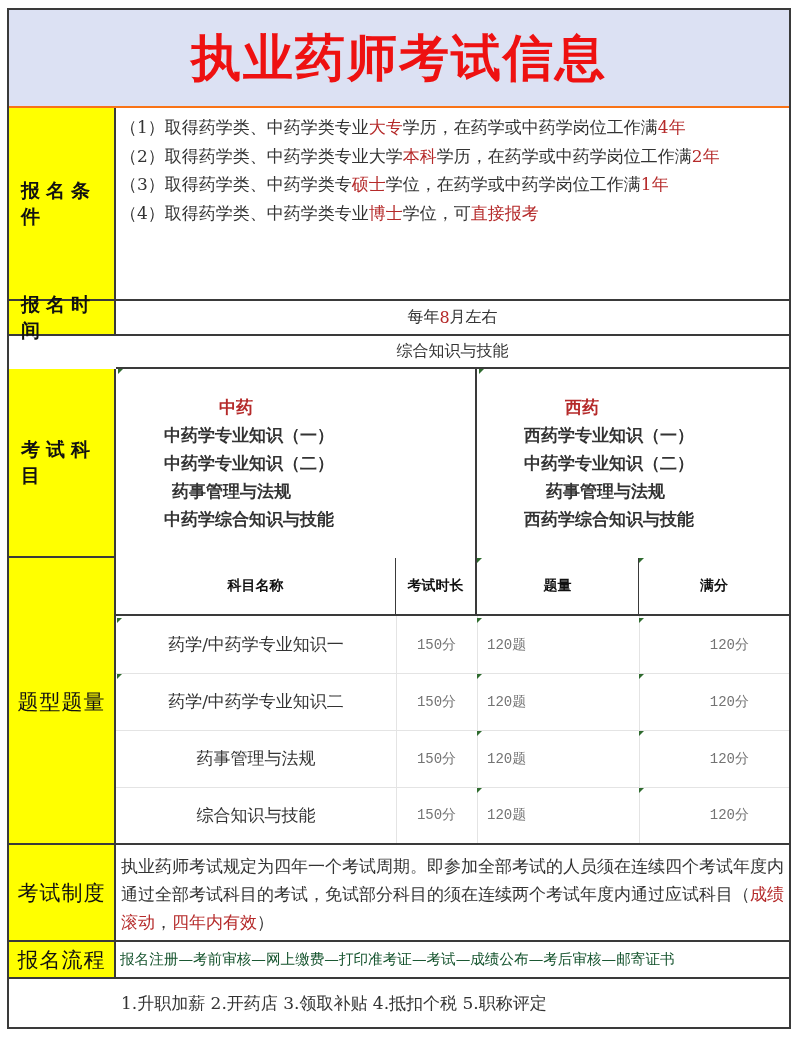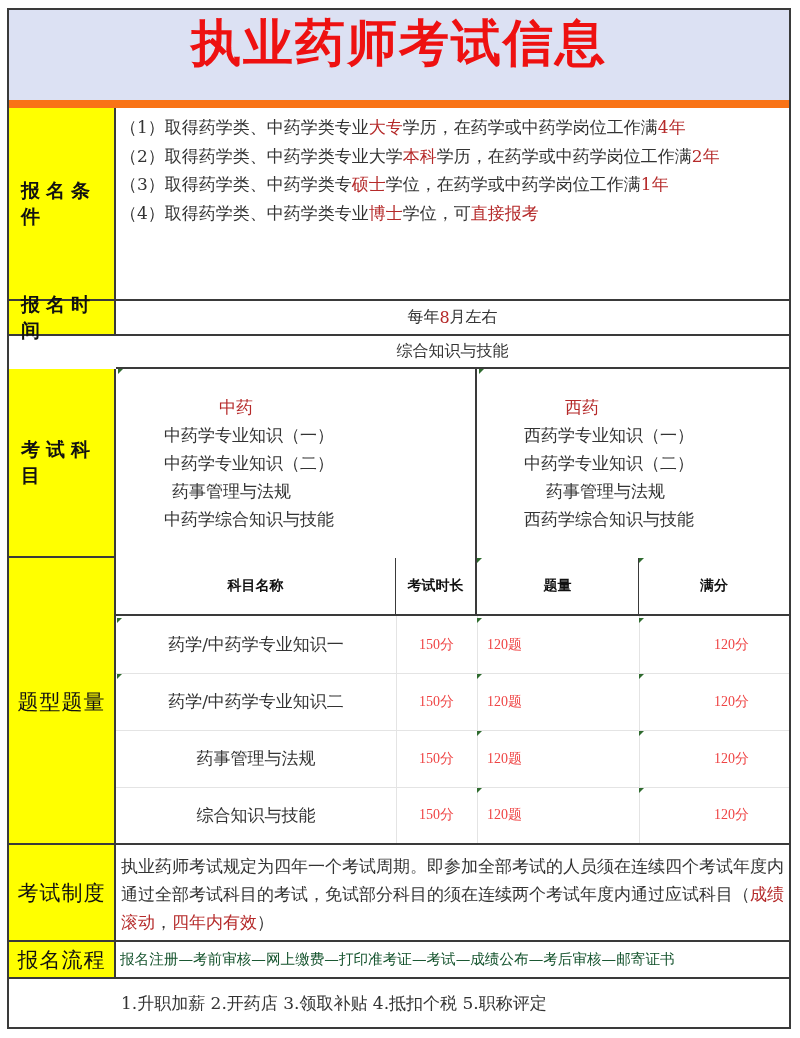--- a/index.html
+++ b/index.html
@@ -2,38 +2,38 @@
 <html><head>
 <meta charset="utf-8">
 <style>
   html, body { margin: 0; padding: 0; background: #ffffff; }
   body { width: 800px; height: 1038px; position: relative; overflow: hidden;
          font-family: "DejaVu Serif", "Liberation Serif", serif; color: #222; }
   .frame { position: absolute; left: 7px; top: 8px; width: 784px; height: 1021px;
            border: 2px solid #3a3a3a; box-sizing: border-box; background: #fff; }
   .abs { position: absolute; box-sizing: border-box; }
   .title-band { left: 0; top: 0; width: 780px; height: 98px; background: #dce1f3;
-                border-bottom: 8px solid #f97316; display: flex; align-items: flex-start; justify-content: center; }
+                border-bottom: 2px solid #f97316; display: flex; align-items: center; justify-content: center; }
   .title { font-family: "DejaVu Sans", "Liberation Sans", sans-serif; font-weight: bold;
            font-size: 50px; color: #ee1111; letter-spacing: 2px; }
   .label { left: 0; width: 107px; background: #ffff00; border-right: 2px solid #3a3a3a;
            border-bottom: 2px solid #3a3a3a; display: flex; align-items: center; justify-content: center;
            font-size: 19px; font-weight: bold; color: #111; }
   .label.spaced { letter-spacing: 6px; padding-left: 12px; }
   .label.plain { font-weight: normal; font-family: "DejaVu Sans", "Liberation Sans", sans-serif; font-size: 21px; letter-spacing: 1px; }
   .cell { border-bottom: 2px solid #3a3a3a; background: #fff; }
   .red { color: #b52a2a; }
   .cond { left: 107px; top: 98px; width: 673px; height: 193px; padding: 5px 0 0 4px;
           font-size: 17px; line-height: 28.5px; color: #333; }
   .center-text { display: flex; align-items: center; justify-content: center; font-size: 16px; color: #333; }
-  .subj-col { top: 359px; height: 192px; font-size: 17px; line-height: 28px; color: #333; }
+  .subj-col { top: 359px; height: 192px; font-size: 17px; line-height: 28px; color: #333; font-weight: bold; }
   .subj-col .head { color: #b52a2a; }
   .tbl-h { font-family: "DejaVu Sans", "Liberation Sans", sans-serif; font-weight: bold; font-size: 14px;
            display: flex; align-items: center; justify-content: center; color: #111; }
-  .tbl-c { display: flex; align-items: center; font-size: 14px; color: #ef4444; font-family: Liberation Serif, serif; }
+  .tbl-c { display: flex; align-items: center; font-size: 14px; color: #737373; font-family: Liberation Mono, monospace; }
   .tbl-name { font-size: 17px; font-family: "DejaVu Serif", "Liberation Serif", serif; color: #333; justify-content: center; }
   .gline { background: #e4e4e4; }
   .tick { position: absolute; width: 0; height: 0; border-top: 5px solid #2f6b2f; border-right: 5px solid transparent; }
 </style>
 </head>
 <body>
 
 <div class="frame">
 
   <div class="abs title-band">

